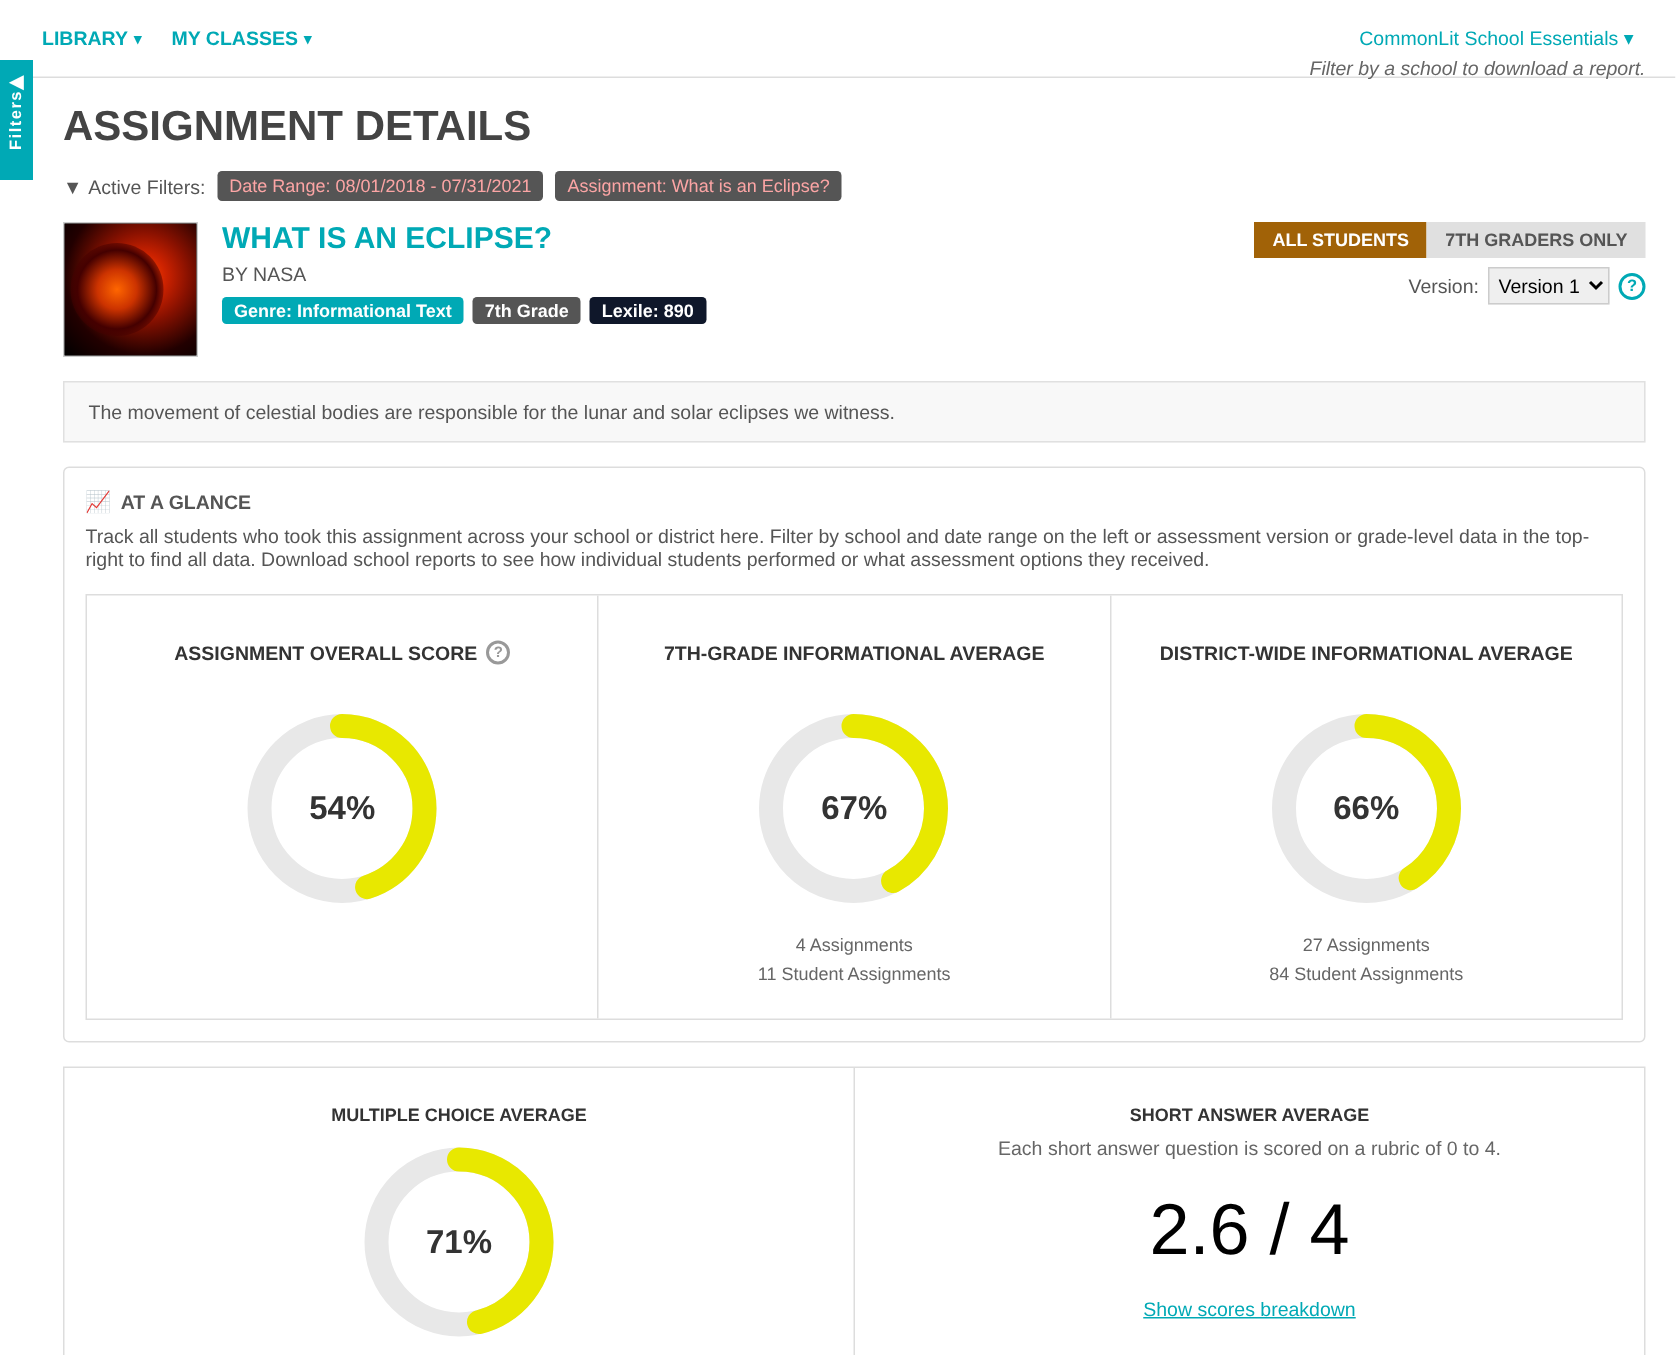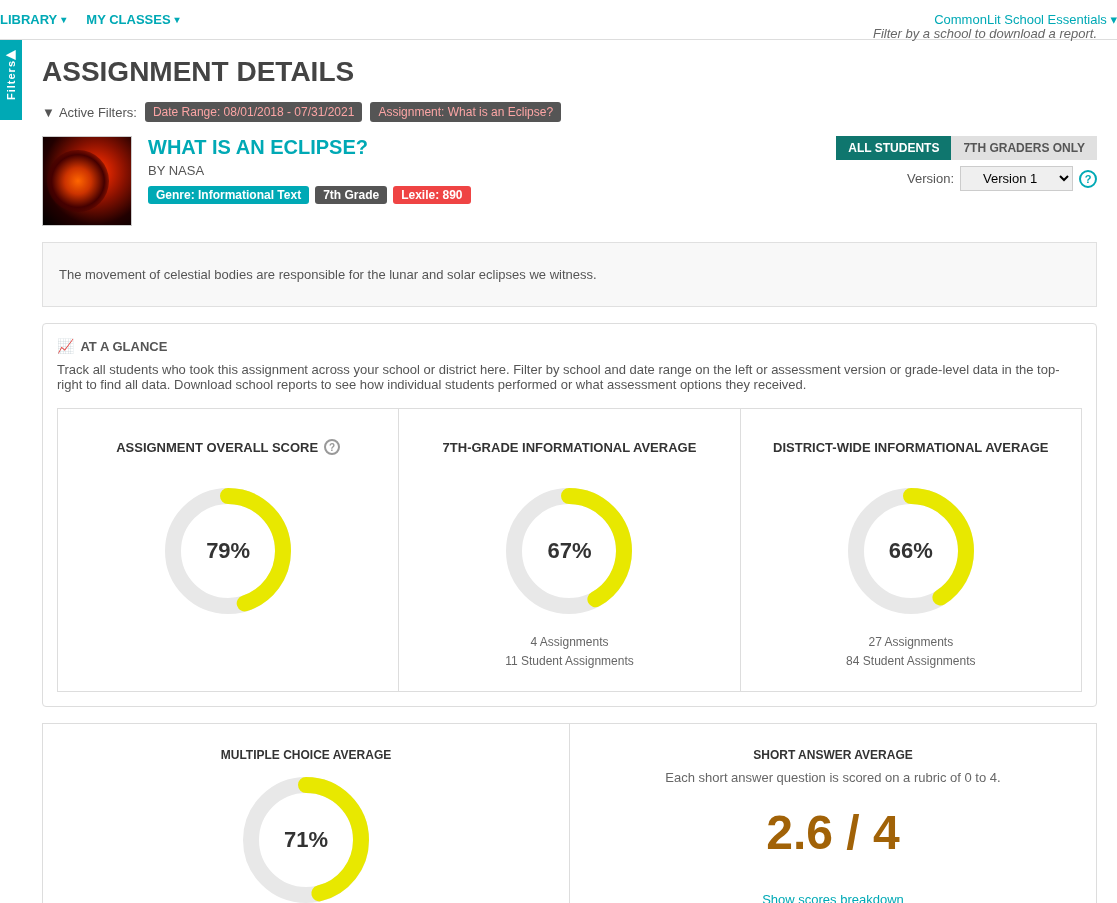--- a/index.html
+++ b/index.html
@@ -5,22 +5,22 @@
     * { box-sizing: border-box; margin: 0; padding: 0; }
     body { font-family: Arial, sans-serif; background: #fff; color: #333; font-size: 14px; }
 
     
     .top-nav {
       display: flex;
       align-items: center;
       justify-content: space-between;
       background: #fff;
       border-bottom: 1px solid #ddd;
-      padding: 0 0;
-      height: 40px;
+      padding: 0 28px;
+      height: 52px;
     }
     .top-nav-left { display: flex; gap: 20px; }
     .nav-item {
       color: #00a9b5;
       font-size: 13px;
       font-weight: bold;
       cursor: pointer;
       display: flex;
       align-items: center;
       gap: 4px;
@@ -160,35 +160,35 @@
     }
     .tags { display: flex; gap: 6px; flex-wrap: wrap; }
     .tag {
       padding: 2px 8px;
       border-radius: 3px;
       font-size: 12px;
       font-weight: bold;
     }
     .tag-genre { background: #00a9b5; color: #fff; }
     .tag-grade { background: #555; color: #fff; }
-    .tag-lexile { background: #ef4444; color: #fff; }
+    .tag-lexile { background: #0f172a; color: #fff; }
 
     
     .student-filter {
       position: absolute;
       right: 0;
       top: 0;
       display: flex;
       flex-direction: column;
       align-items: flex-end;
       gap: 6px;
     }
     .student-filter-buttons { display: flex; gap: 0; }
     .btn-all-students {
-      background: #0f766e;
+      background: #a16207;
       color: #fff;
       border: none;
       padding: 5px 12px;
       font-size: 12px;
       font-weight: bold;
       cursor: pointer;
     }
     .btn-7th-graders {
       background: #e0e0e0;
       color: #555;
@@ -200,21 +200,21 @@
     }
     .version-row {
       display: flex;
       align-items: center;
       gap: 6px;
       font-size: 13px;
       color: #555;
     }
     .version-select {
       border: 1px solid #ccc;
-      padding: 3px 18px;
+      padding: 3px 2px;
       font-size: 13px;
       cursor: pointer;
     }
     .help-icon {
       width: 18px;
       height: 18px;
       border-radius: 50%;
       border: 2px solid #00a9b5;
       color: #00a9b5;
       display: flex;
@@ -222,21 +222,21 @@
       justify-content: center;
       font-size: 11px;
       font-weight: bold;
       cursor: pointer;
     }
 
     
     .description-box {
       background: #f8f8f8;
       border: 1px solid #e0e0e0;
-      padding: 24px 16px;
+      padding: 12px 16px;
       font-size: 13px;
       color: #555;
       margin-bottom: 16px;
     }
 
     
     .glance-section {
       border: 1px solid #ddd;
       border-radius: 4px;
       padding: 14px;
@@ -341,23 +341,23 @@
       text-transform: uppercase;
       margin-bottom: 8px;
     }
     .short-answer-desc {
       font-size: 13px;
       color: #666;
       margin-bottom: 20px;
     }
     .short-answer-score {
       font-size: 48px;
-      font-weight: bold;
-      color: #a16207;
-      margin-bottom: 32px;
+      font-weight: normal;
+      color: #000000;
+      margin-bottom: 17px;
     }
     .show-scores-link {
       color: #00a9b5;
       font-size: 13px;
       cursor: pointer;
       text-decoration: underline;
     }
   </style>
 </head>
 <body>
@@ -441,21 +441,21 @@
       <div class="score-card">
         <div class="score-card-title">
           <span>ASSIGNMENT OVERALL SCORE</span>
           <span class="help-icon-inline">?</span>
         </div>
         <div class="donut-container">
           <svg class="donut-svg" viewBox="0 0 140 140">
             <circle cx="70" cy="70" r="55" fill="none" stroke="#e8e8e8" stroke-width="16"></circle>
             <circle cx="70" cy="70" r="55" fill="none" stroke="#e8e800" stroke-width="16" stroke-dasharray="241.9 345.6" stroke-dashoffset="86.4" stroke-linecap="round" transform="rotate(-90 70 70)"></circle>
           </svg>
-          <div class="donut-label">79%</div>
+          <div class="donut-label">54%</div>
         </div>
       </div>
 
       <div class="score-card">
         <div class="score-card-title">
           <span>7TH-GRADE INFORMATIONAL AVERAGE</span>
         </div>
         <div class="donut-container">
           <svg class="donut-svg" viewBox="0 0 140 140">
             <circle cx="70" cy="70" r="55" fill="none" stroke="#e8e8e8" stroke-width="16"></circle>

